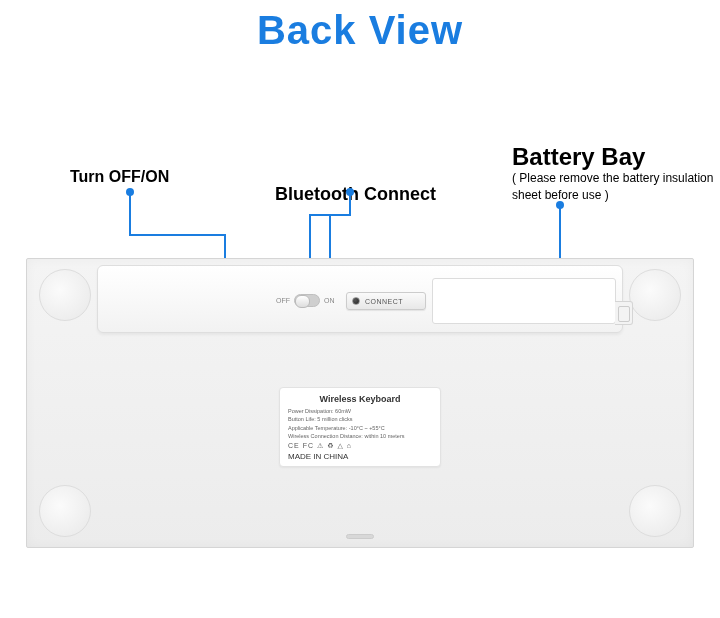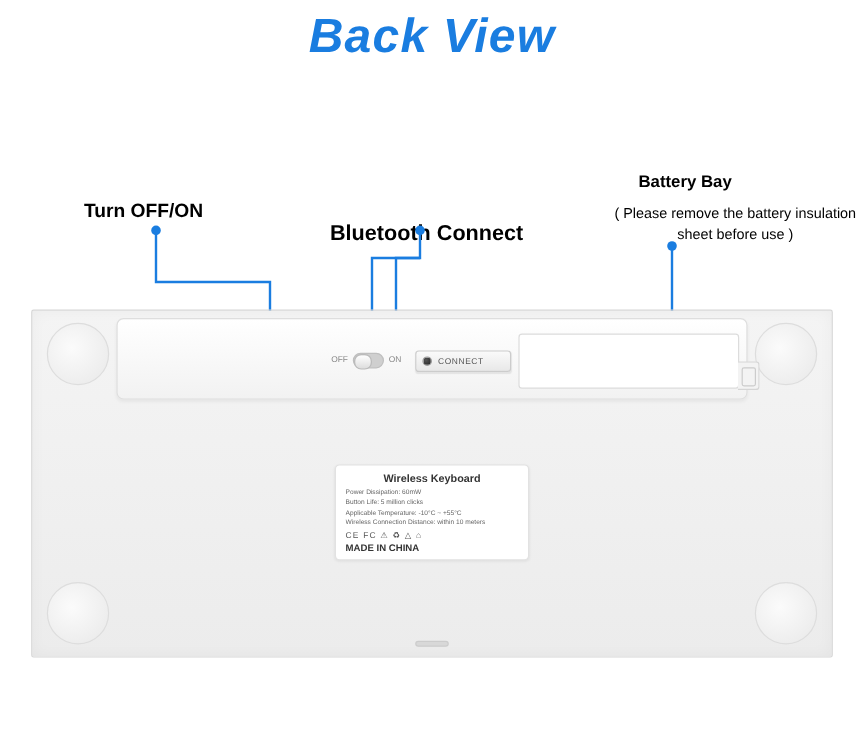--- a/index.html
+++ b/index.html
@@ -11,42 +11,40 @@
     position: relative;
     overflow: hidden;
   }
   .title {
     position: absolute;
     top: 8px;
     left: 50%;
     transform: translateX(-50%);
     font-size: 40px;
     font-weight: 700;
-    font-style: italic;
     color: #1a7de0;
     letter-spacing: 1px;
   }
   .callout {
     position: absolute;
     font-weight: 700;
     color: #000;
   }
   .callout-1 { top: 168px; left: 70px; font-size: 16px; }
   .callout-2 { top: 168px; left: 275px; font-size: 18px; margin-top: 16px; }
-  .callout-3 { top: 143px; left: 532px; font-size: 14px; text-align: center; }
+  .callout-3 { top: 143px; left: 512px; font-size: 24px; text-align: center; }
   .callout-3-sub {
     position: absolute;
     top: 170px;
     left: 512px;
     font-size: 12px;
     font-weight: 400;
     color: #000;
     line-height: 1.4;
     white-space: pre-line;
-    text-align: center;
   }
 
   
   svg.lines {
     position: absolute;
     top: 0; left: 0;
     width: 720px; height: 618px;
     pointer-events: none;
   }
 
@@ -184,21 +182,21 @@
     overflow: hidden;
   }
   .spec-icons {
     font-size: 7px;
     color: #555;
     margin-top: 2px;
     letter-spacing: 1px;
   }
   .spec-made {
     font-size: 8px;
-    font-weight: 700;
+    font-weight: 400;
     color: #333;
     margin-top: 2px;
   }
 
   .bottom-slot {
     position: absolute;
     bottom: 8px; left: 50%;
     transform: translateX(-50%);
     width: 28px; height: 5px;
     background: #d8d8d8;

